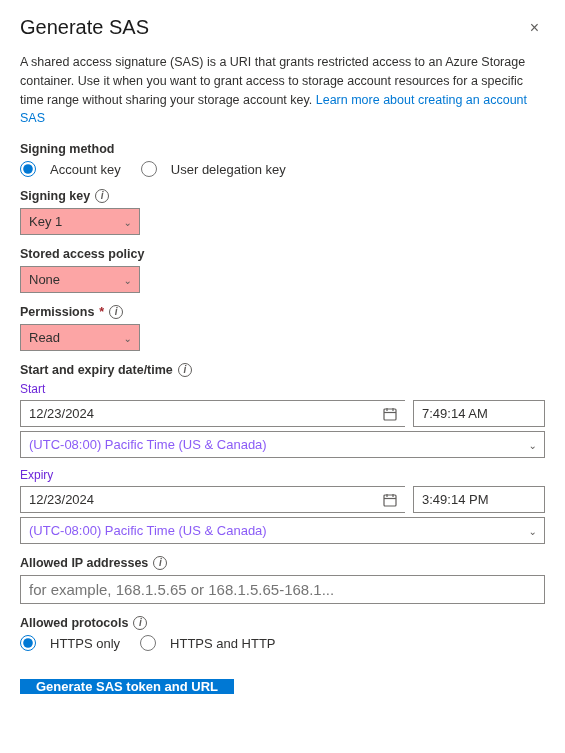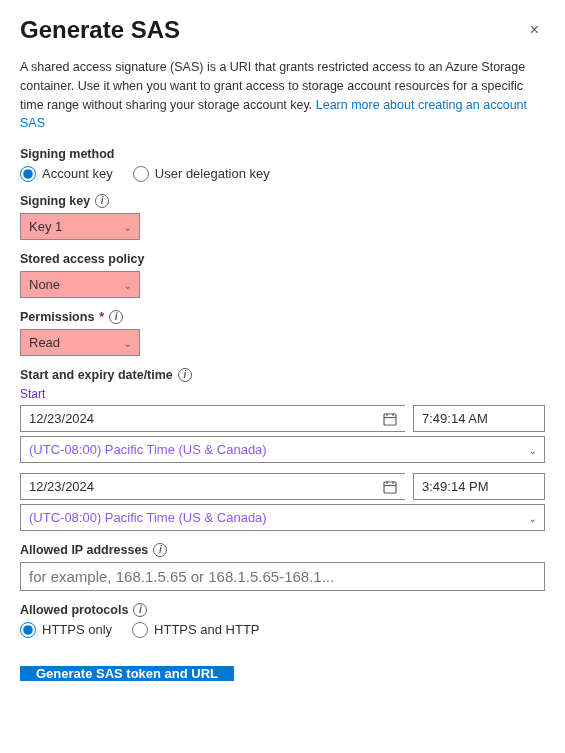--- a/index.html
+++ b/index.html
@@ -22,22 +22,22 @@
       padding: 16px 20px 20px 20px;
       position: relative;
     }
     .panel-header {
       display: flex;
       align-items: center;
       justify-content: space-between;
       margin-bottom: 14px;
     }
     .panel-title {
-      font-size: 24px;
-      font-weight: 700;
+      font-size: 20px;
+      font-weight: 400;
       color: #1a1a1a;
     }
     .close-btn {
       background: none;
       border: none;
       cursor: pointer;
       font-size: 16px;
       color: #605e5c;
       padding: 2px 6px;
       display: flex;
@@ -85,22 +85,22 @@
       line-height: 1;
     }
     .radio-group {
       display: flex;
       align-items: center;
       gap: 20px;
       margin-bottom: 12px;
     }
     .radio-option {
       display: flex;
-      align-items: flex-start;
-      gap: 6px;
+      align-items: center;
+      gap: 14px;
       cursor: pointer;
     }
     .radio-option input[type="radio"] {
       accent-color: #0078d4;
       width: 16px;
       height: 16px;
       cursor: pointer;
     }
     .radio-option label {
       font-size: 13px;
@@ -331,20 +331,21 @@
     </div>
     <div class="timezone-wrapper" style="margin-bottom:10px;">
       <select>
         <option>(UTC-08:00) Pacific Time (US &amp; Canada)</option>
         <option>(UTC+00:00) UTC</option>
         <option>(UTC-05:00) Eastern Time (US &amp; Canada)</option>
       </select>
       <span class="chevron">⌄</span>
     </div>
 
+    <div class="sublabel">Expiry</div>
     <div class="datetime-row">
       <div class="date-input-wrapper">
         <input type="text" value="12/23/2024" style="border: none; outline: none; font-size: 13px; color: rgb(50, 49, 48); padding: 5px 8px; flex: 1 1 0%;">
         <span class="calendar-icon">
           <svg width="14" height="14" viewBox="0 0 14 14" fill="none" xmlns="http://www.w3.org/2000/svg">
             <rect x="1" y="2" width="12" height="11" rx="1" stroke="#605e5c" stroke-width="1.2" fill="none"></rect>
             <line x1="1" y1="5.5" x2="13" y2="5.5" stroke="#605e5c" stroke-width="1.2"></line>
             <line x1="4" y1="1" x2="4" y2="4" stroke="#605e5c" stroke-width="1.2"></line>
             <line x1="10" y1="1" x2="10" y2="4" stroke="#605e5c" stroke-width="1.2"></line>
           </svg>

